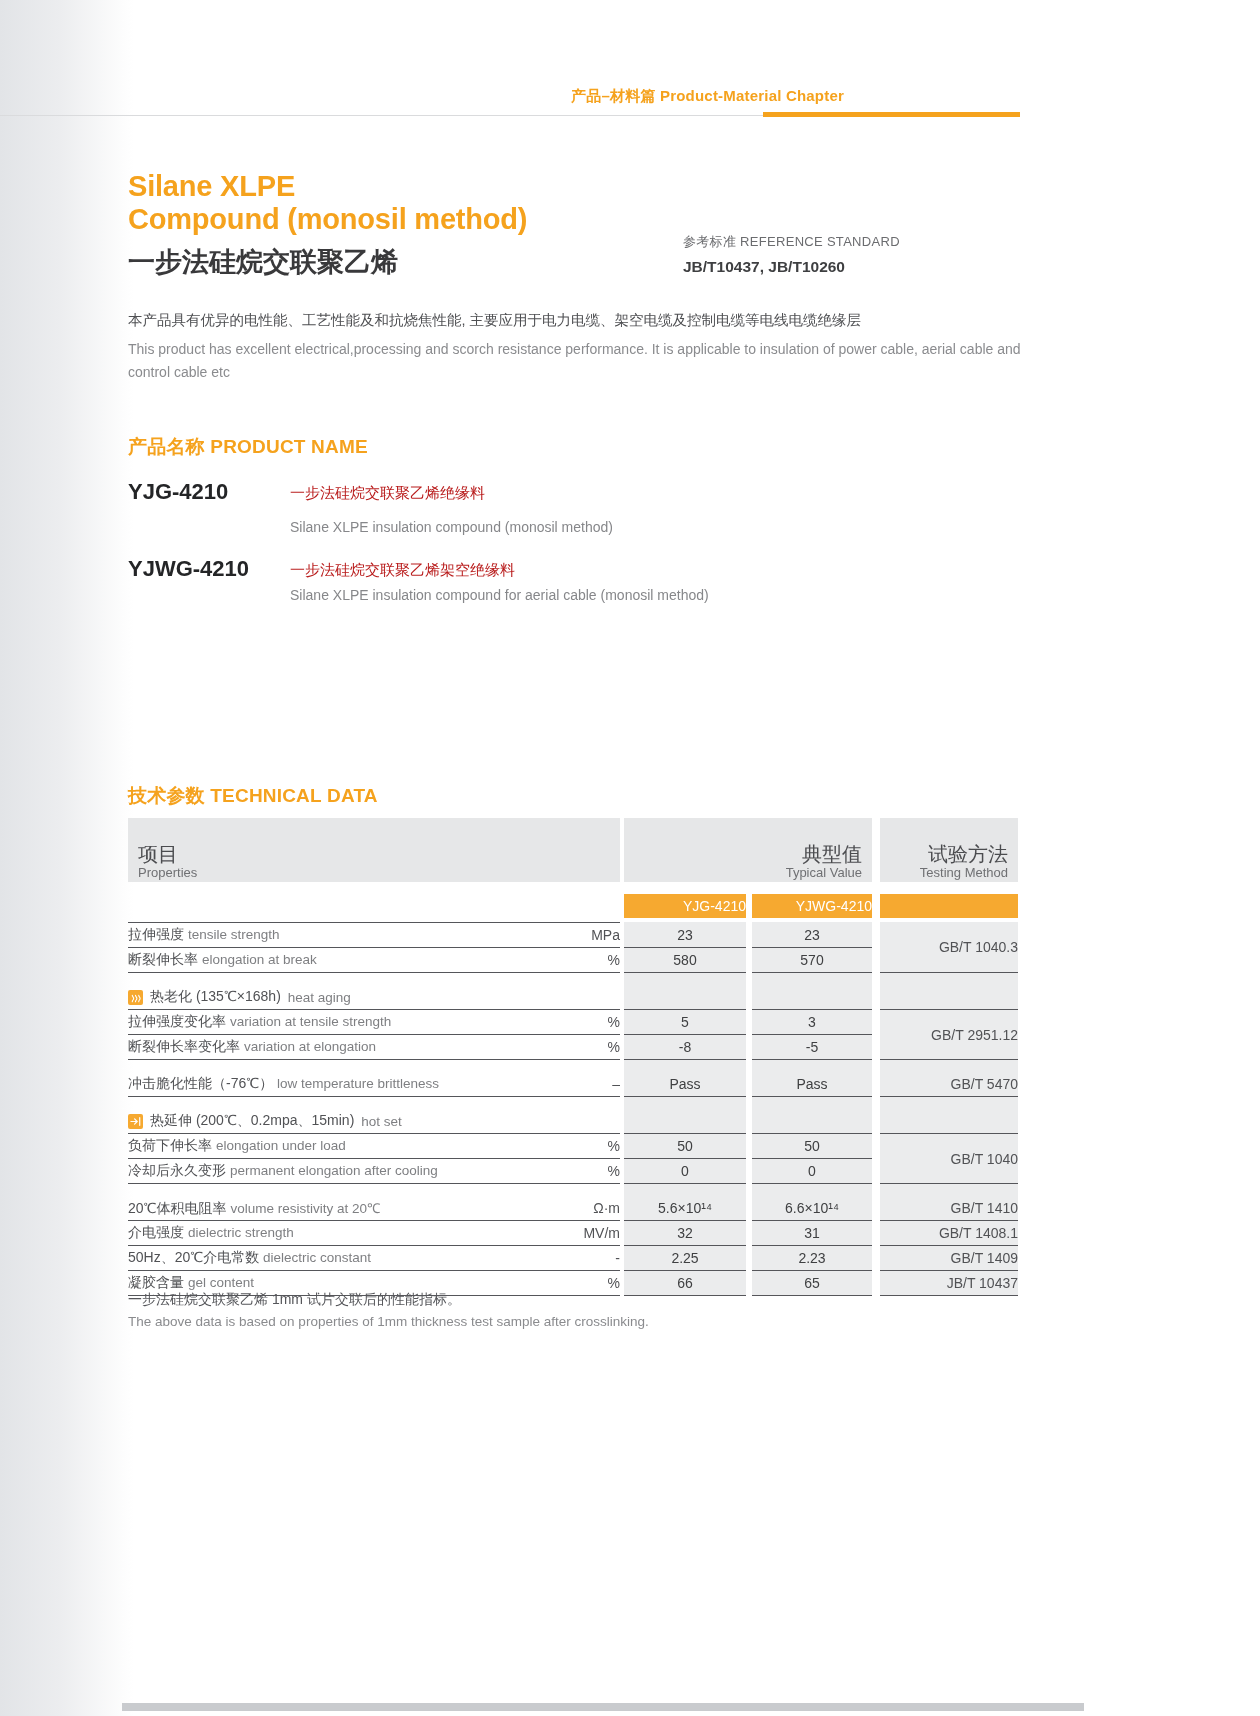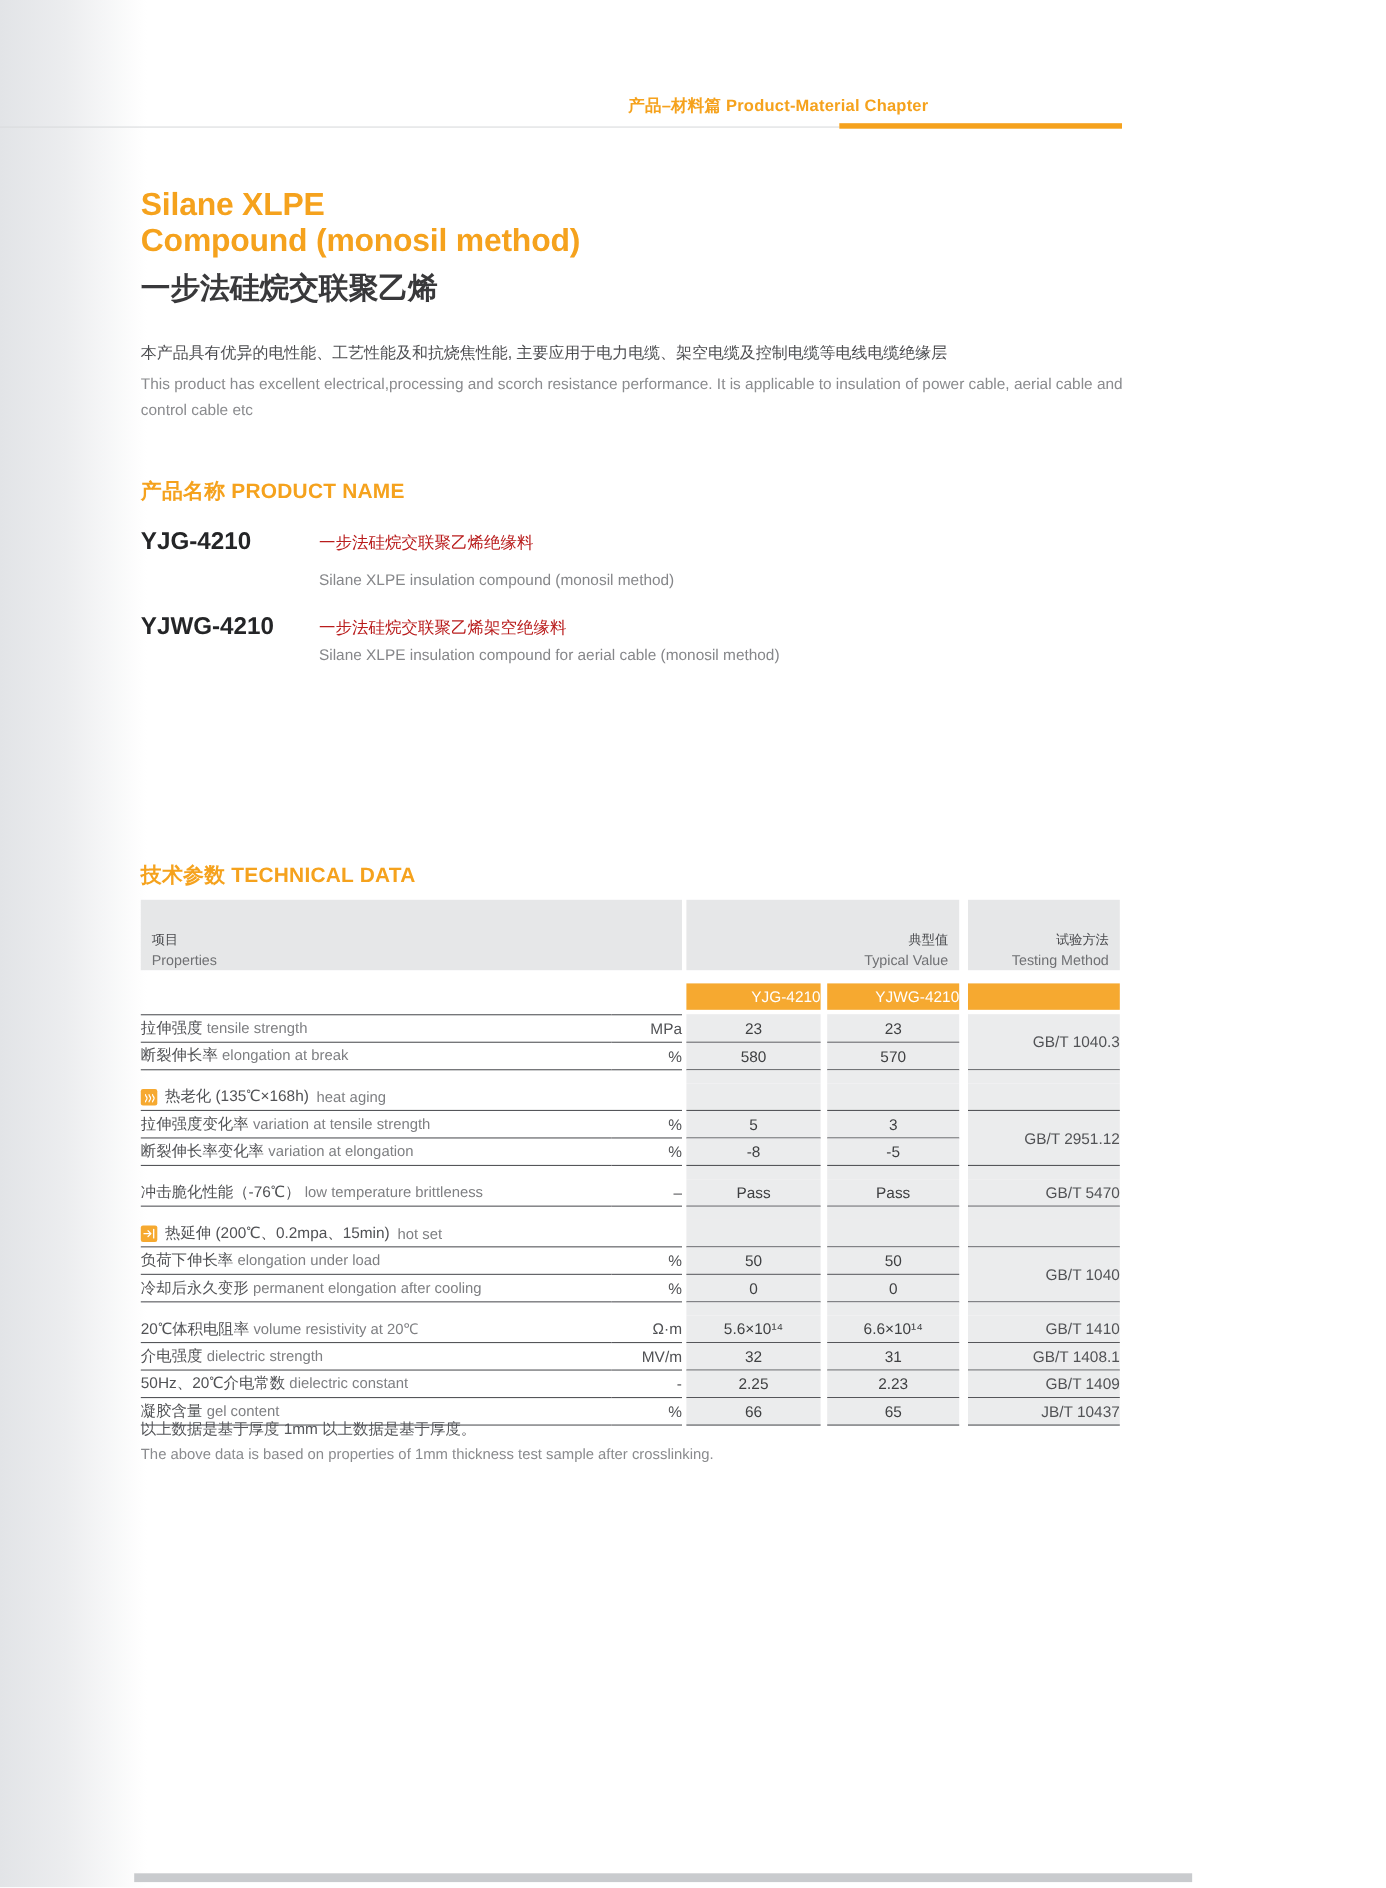--- a/index.html
+++ b/index.html
@@ -27,21 +27,21 @@
   .sec-h{position:absolute;left:128px;font-size:19px;font-weight:700;color:var(--accent);letter-spacing:.2px;}
   .sec-products{top:434px;} .sec-tech{top:783px;}
   .prod-code{position:absolute;left:128px;font-size:22px;font-weight:700;color:#242527;}
   .prod-zh{position:absolute;left:290px;font-size:15px;color:#b91c1c;}
   .prod-en{position:absolute;left:290px;font-size:14px;color:#86878A;}
   .tech{position:absolute;left:128px;top:818px;}
   table.tt{border-collapse:separate;border-spacing:0;table-layout:fixed;width:890px;}
   table.tt td{padding:0;vertical-align:middle;font-size:14px;}
   .hdr td{height:52px;}
   .hblock{background:var(--hblock);}
-  .hblock .zh{font-size:12px;color:#4B4C4F;line-height:19px;padding-top:7px;margin-top:20px;}
+  .hblock .zh{font-size:20px;color:#4B4C4F;line-height:19px;padding-top:7px;margin-top:20px;}
   .hblock .en{font-size:13px;color:#6F7073;line-height:18px;}
   .hleft .zh,.hleft .en{padding-left:10px;text-align:left;}
   .hright .zh,.hright .en{padding-right:10px;text-align:right;}
   .sp12 td{height:12px;} .sp4 td{height:4px;}
   .orow td{height:24px;}
   .ocell{background:var(--cellOrange);color:#fff;text-align:right;padding-right:8px;
          font-size:13px;font-weight:400;}
   tr.r td{height:24px;} tr.g td{height:12px;}
   .lblcell{white-space:nowrap;color:var(--inkzh);font-size:14.3px;padding-left:2px;}
   .lblcell .en{font-size:13.5px;color:var(--inken);}
@@ -68,20 +68,24 @@
   <div class="chapter">产品–材料篇 Product-Material Chapter</div>
   <div class="rule-gray"></div>
   <div class="rule-orange"></div>
 
   <div class="title-en">
     <div>Silane XLPE</div>
     <div>Compound (monosil method)</div>
   </div>
   <div class="title-zh">一步法硅烷交联聚乙烯</div>
 
+  <div class="ref">
+    <div class="lbl">参考标准 REFERENCE STANDARD</div>
+    <div class="val">JB/T10437, JB/T10260</div>
+  </div>
 
   <div class="desc-zh">本产品具有优异的电性能、工艺性能及和抗烧焦性能, 主要应用于电力电缆、架空电缆及控制电缆等电线电缆绝缘层</div>
   <div class="desc-en">This product has excellent electrical,processing and scorch resistance performance. It is applicable to insulation of power cable, aerial cable and control cable etc</div>
 
   <div class="sec-h sec-products">产品名称 PRODUCT NAME</div>
 
   <div class="prod-code" style="top:479px">YJG-4210</div>
   <div class="prod-zh" style="top:484px">一步法硅烷交联聚乙烯绝缘料</div>
   <div class="prod-en" style="top:519px">Silane XLPE insulation compound (monosil method)</div>
 
@@ -321,15 +325,15 @@
             <td class="vcell b">66</td>
             <td></td>
             <td class="vcell b">65</td>
             <td></td>
             <td class="mcell b">JB/T 10437</td>
           </tr>
         </tbody>
     </table>
   </div>
 
-  <div class="note-zh">以上数据是基于厚度 1mm 以上数据是基于厚度。</div>
+  <div class="note-zh">一步法硅烷交联聚乙烯 1mm 试片交联后的性能指标。</div>
   <div class="note-en">The above data is based on properties of 1mm thickness test sample after crosslinking.</div>
 </div>
 
 </body></html>

